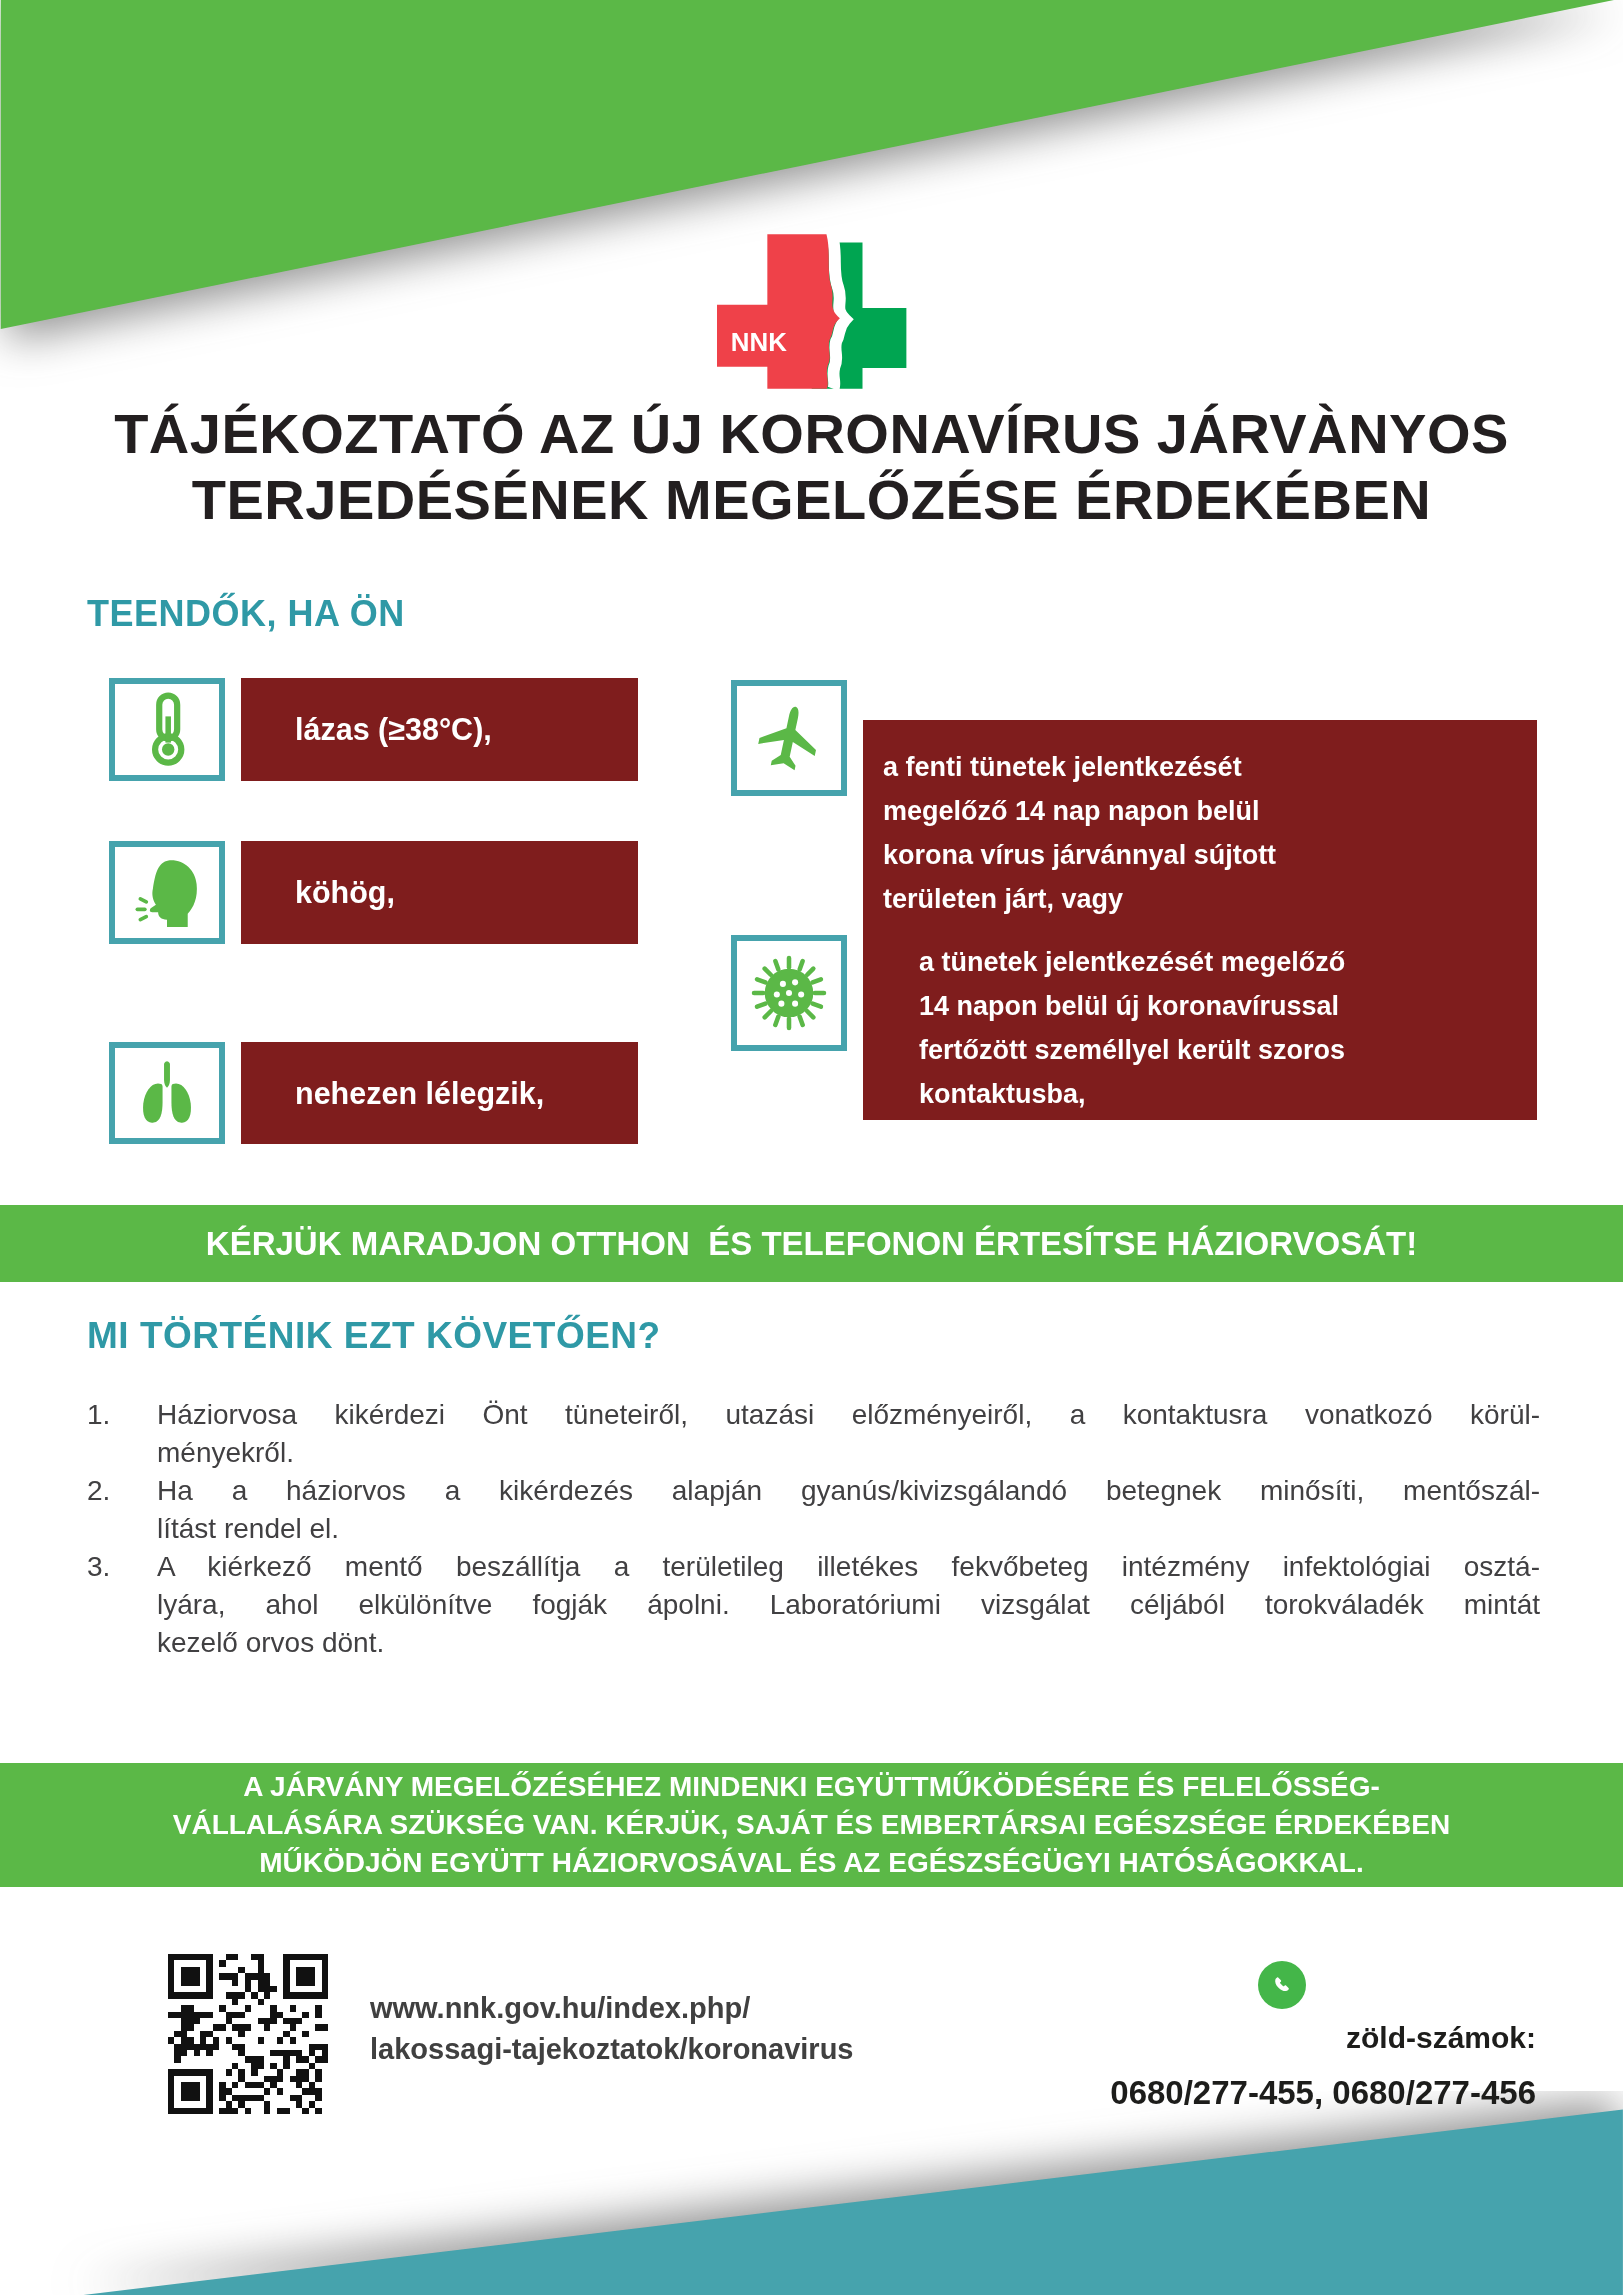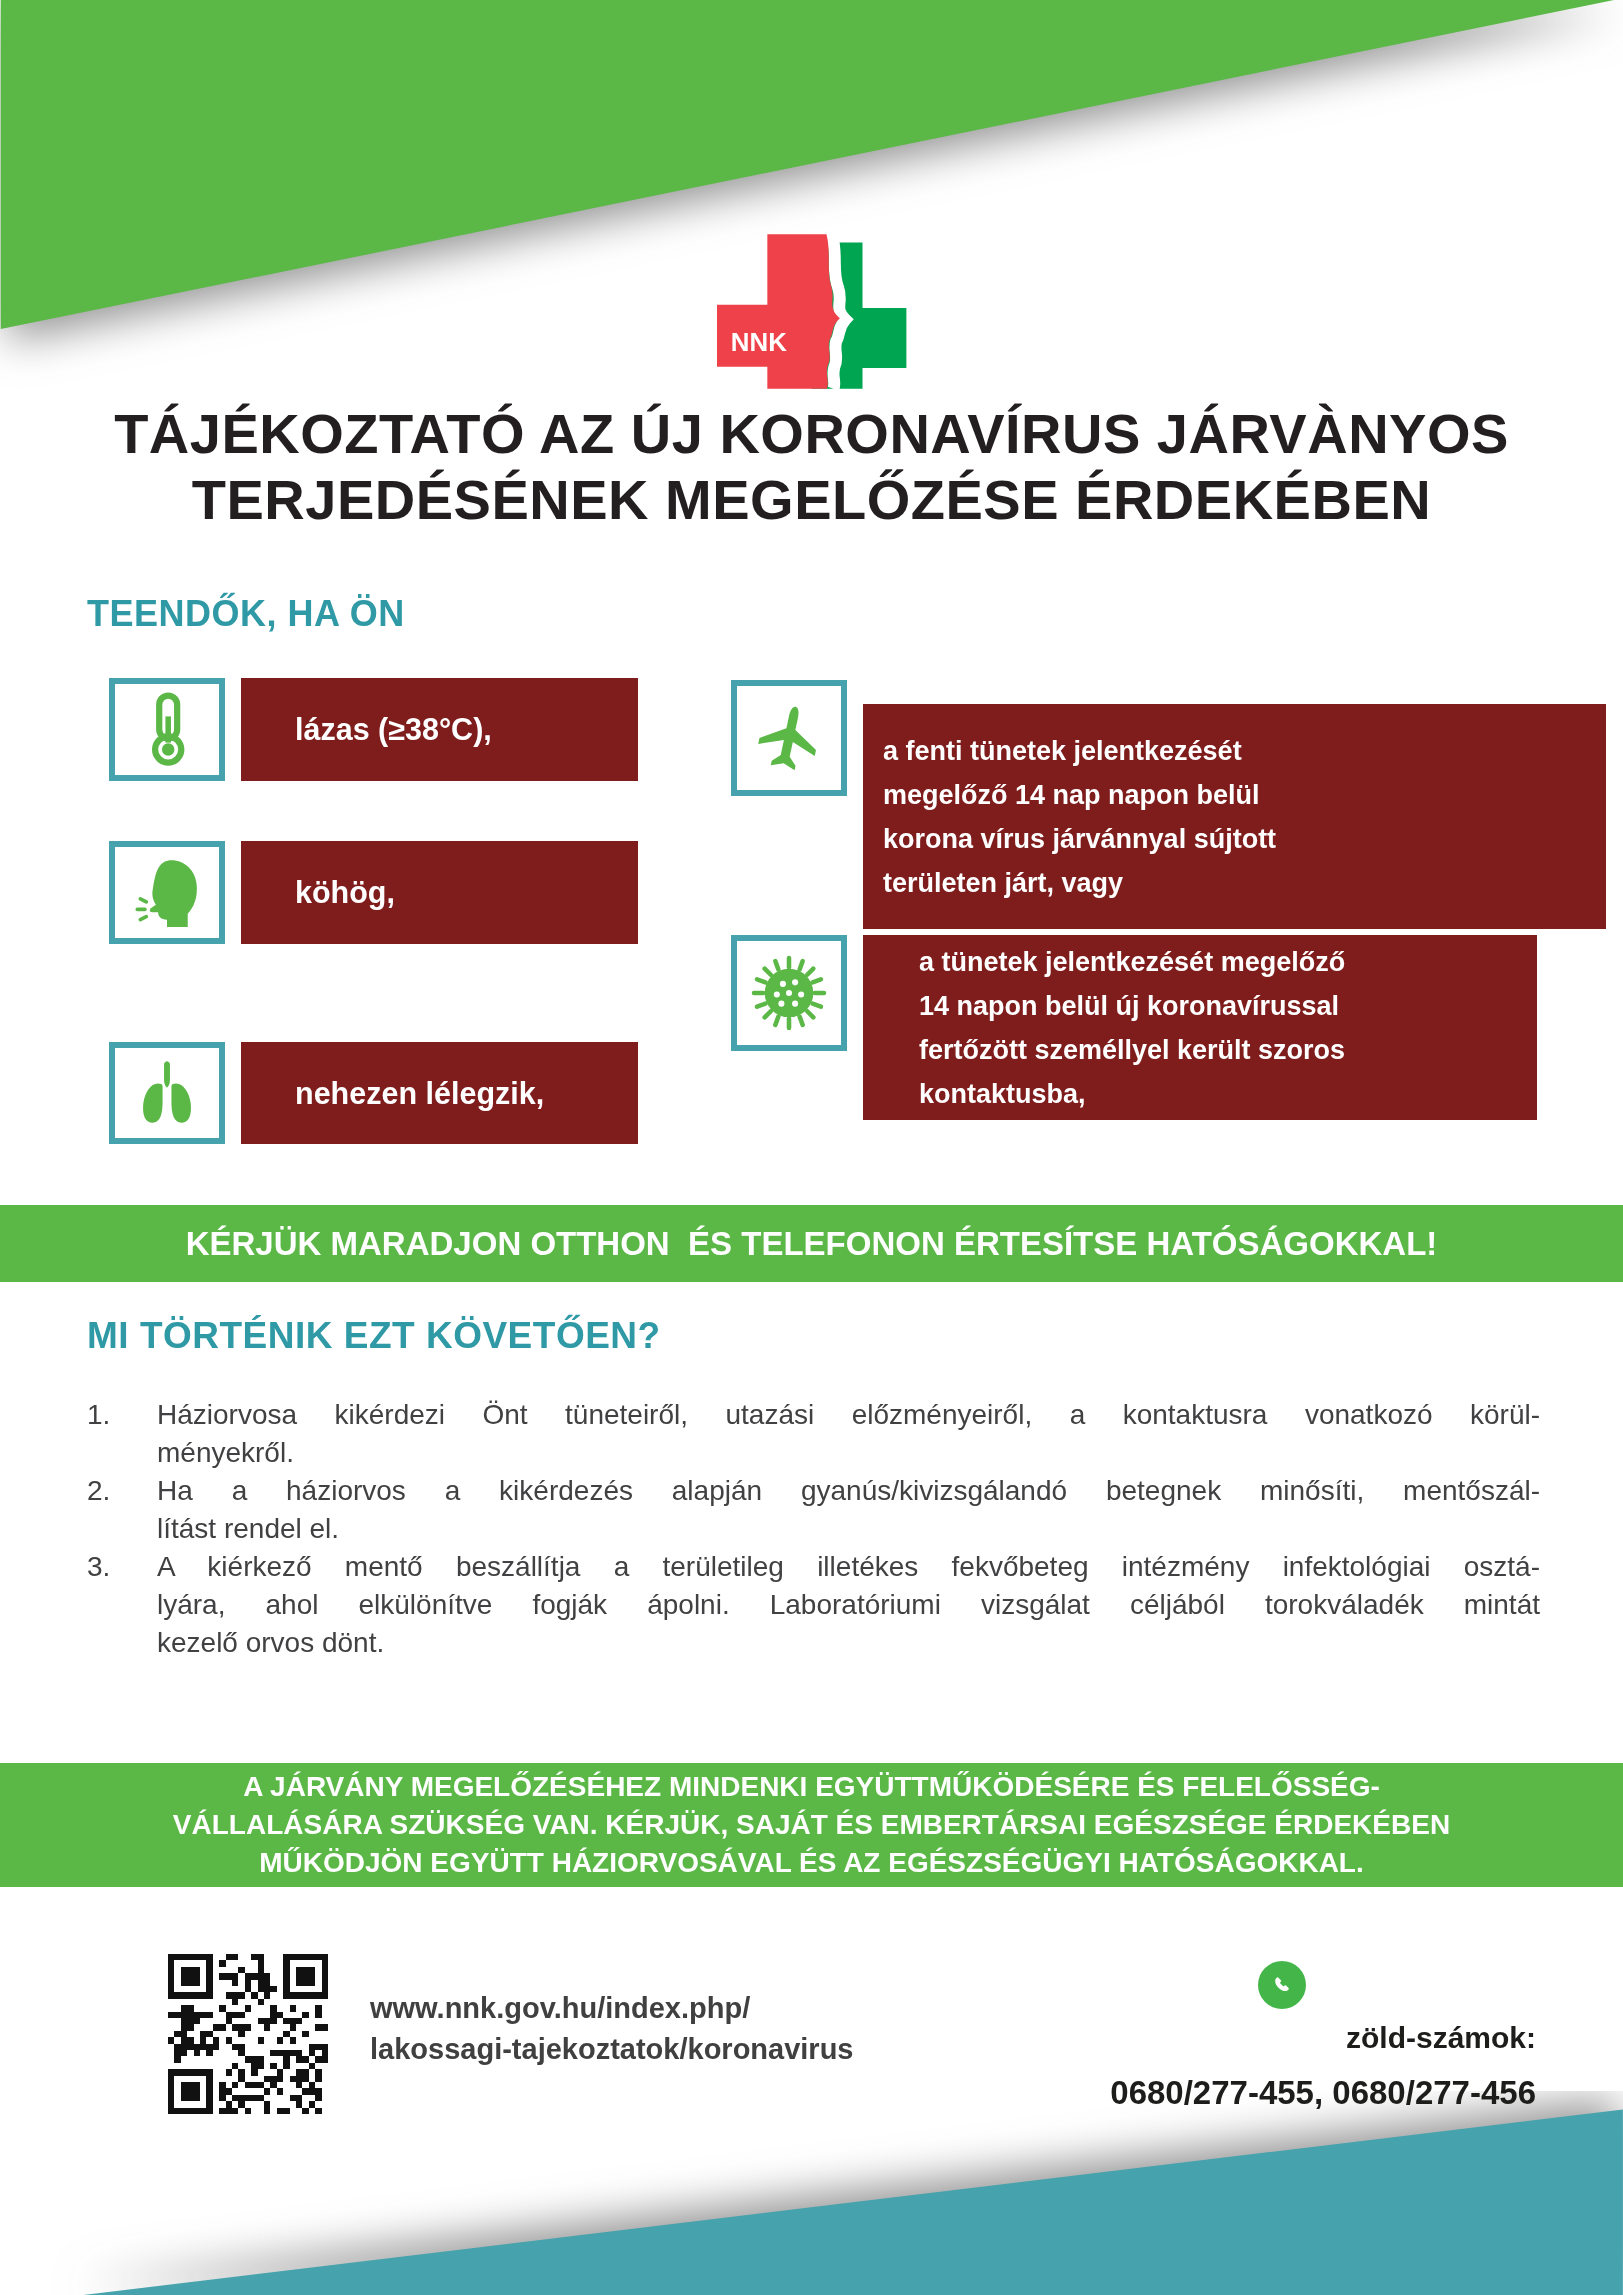--- a/index.html
+++ b/index.html
@@ -121,21 +121,21 @@
     <span>nehezen lélegzik,</span>
   </div>
 
   <div class="abs icon-frame" style="left:731px;top:680px;width:116px;height:116px;">
     <svg width="76" height="76" viewBox="0 0 100 100">
       <g fill="#5bb847" transform="rotate(12 50 50)">
         <path d="M50,8 C54,8 56,14 56,22 L56,38 L88,58 L88,66 L56,54 L56,74 L66,84 L66,90 L50,84 L34,90 L34,84 L44,74 L44,54 L12,66 L12,58 L44,38 L44,22 C44,14 46,8 50,8 Z"></path>
       </g>
     </svg>
   </div>
-  <div class="abs teal-box right-box" style="left:863px;top:704px;width:743px;height:225px;padding-left:20px;">
+  <div class="abs teal-box right-box" style="left:863px;top:720px;width:674px;height:225px;padding-left:20px;">
     <div>a fenti tünetek jelentkezését</div>
     <div>megelőző 14 nap napon belül</div>
     <div>korona vírus járvánnyal sújtott</div>
     <div>területen járt, vagy</div>
   </div>
 
   <div class="abs icon-frame" style="left:731px;top:935px;width:116px;height:116px;">
     <svg width="76" height="76" viewBox="0 0 100 100">
       <g stroke="#5bb847" stroke-width="6" stroke-linecap="round">
         <line x1="50" y1="4" x2="50" y2="16"></line>
@@ -168,21 +168,21 @@
     </svg>
   </div>
   <div class="abs teal-box right-box" style="left:863px;top:935px;width:674px;height:185px;">
     <div>a tünetek jelentkezését megelőző</div>
     <div>14 napon belül új koronavírussal</div>
     <div>fertőzött személlyel került szoros</div>
     <div>kontaktusba,</div>
   </div>
 
   <div class="abs green-banner" style="top:1205px;height:77px;font-size:33px;">
-    <div class="bline">KÉRJÜK MARADJON OTTHON  ÉS TELEFONON ÉRTESÍTSE HATÓSÁGOKKAL!</div>
+    <div class="bline">KÉRJÜK MARADJON OTTHON  ÉS TELEFONON ÉRTESÍTSE HÁZIORVOSÁT!</div>
   </div>
 
   <div class="abs teal-heading" style="top:1315px;font-size:37px;">MI TÖRTÉNIK EZT KÖVETŐEN?</div>
 
   <div class="abs steps">
     <div class="step">
       <div class="step-num">1.</div>
       <div class="step-body">
         <div class="step-line">Háziorvosa kikérdezi Önt tüneteiről, utazási előzményeiről, a kontaktusra vonatkozó körül-</div>
         <div class="step-line last">ményekről.</div>

